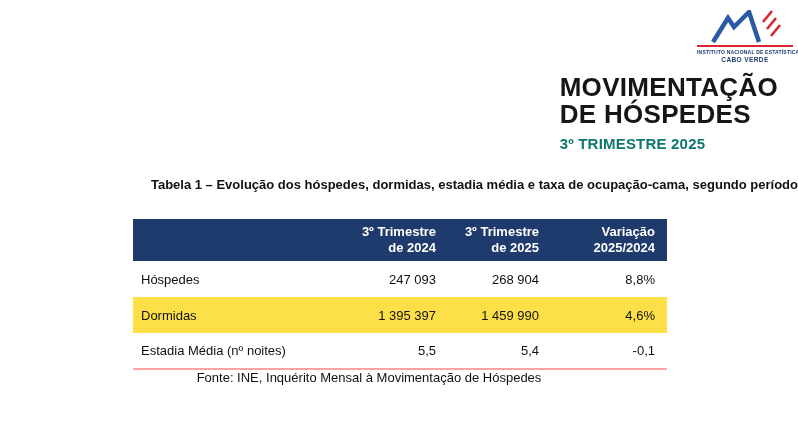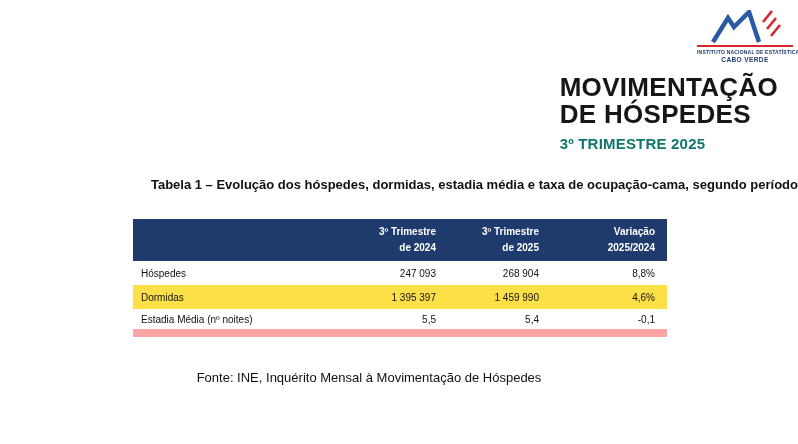--- a/index.html
+++ b/index.html
@@ -20,25 +20,25 @@
   .doc-title .line { font-size:26px; font-weight:800; line-height:27px; color:#161616; letter-spacing:.3px; }
   .doc-title .sub { font-size:15px; font-weight:600; margin-top:7px; color:#0f766e; letter-spacing:.2px; }
 
   
   .caption { position:absolute; top:177px; left:0; width:798px; text-align:right;
              font-size:13px; font-weight:700; line-height:15px; color:#111; }
   .caption span { display:block; }
 
   
   table.data { position:absolute; top:219px; left:133px; width:534px;
-               border-collapse:collapse; font-size:10px; border-bottom:8px solid #fca5a5; }
+               border-collapse:collapse; font-size:13px; border-bottom:2px solid #fca5a5; }
   table.data thead th { background:#1f3a6d; color:#ffffff; font-weight:700;
                text-align:right; vertical-align:middle; padding:5px 12px 5px 0; line-height:16px; }
   table.data thead th span { display:block; }
-  table.data tbody td { height:24px; padding:0 12px 0 0; text-align:right; vertical-align:middle; }
+  table.data tbody td { height:36px; padding:0 12px 0 0; text-align:right; vertical-align:middle; }
   table.data tbody td.label { text-align:left; padding:0 0 0 8px; }
   table.data tbody tr.alt { background:#fde047; }
 
   
   .fonte { position:absolute; top:370px; left:0; width:738px; text-align:center; font-size:13px; color:#111; }
 </style>
 </head>
 <body>
 
 <div class="brand">

